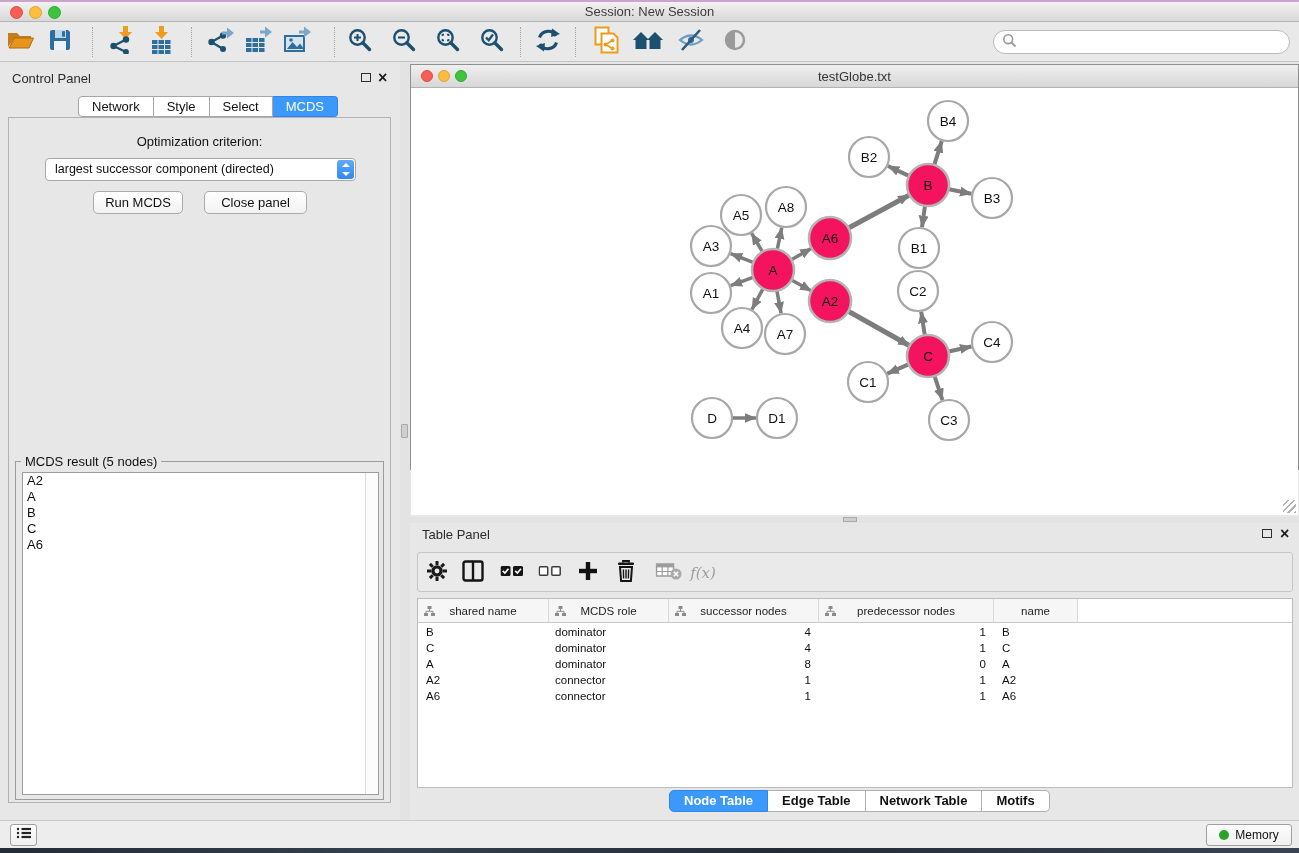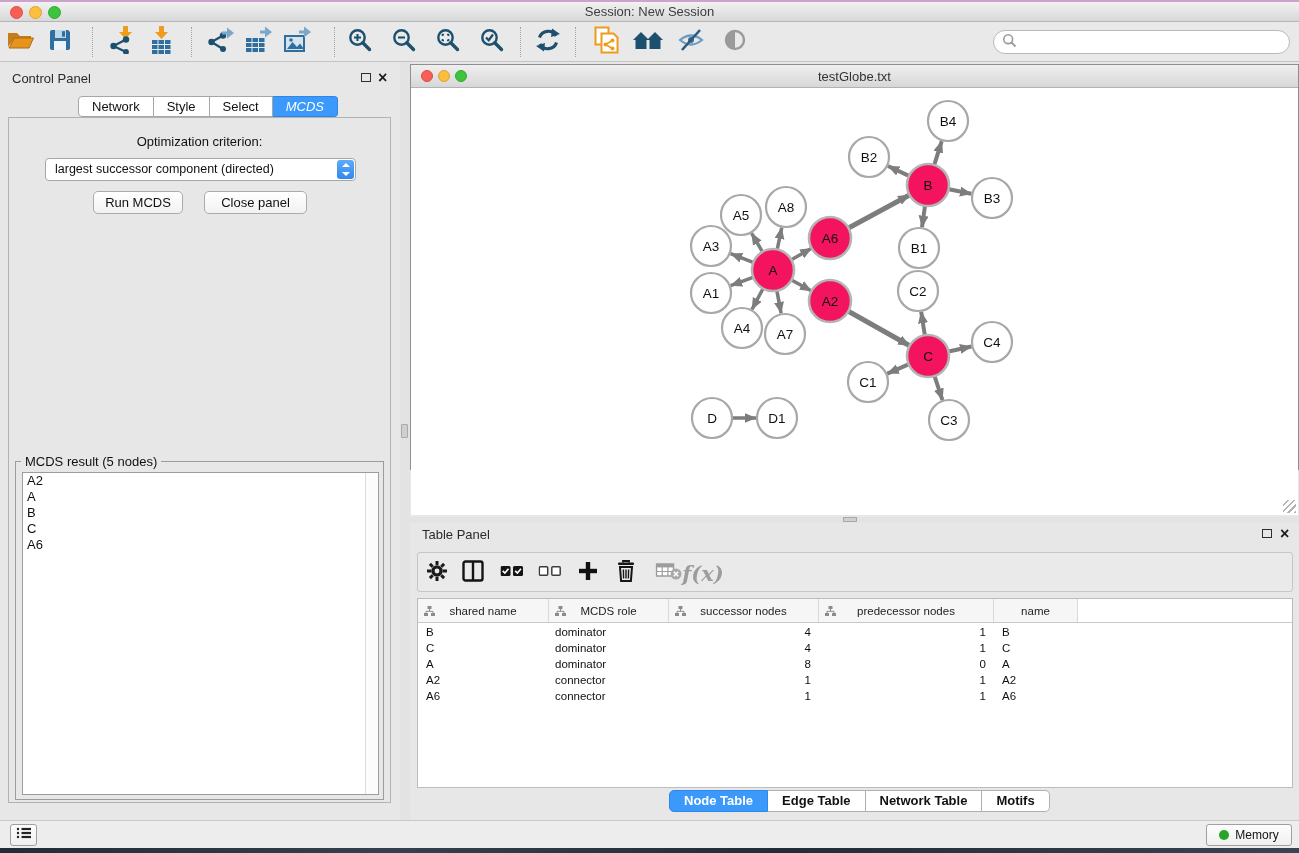--- a/index.html
+++ b/index.html
@@ -34,21 +34,21 @@
   [data-name="control-panel"]{left:0;top:62px;width:400px;height:758px;background:#e7e7e7;}
   [data-name="control-panel-title"]{position:absolute;left:12px;top:9px;font-size:13px;color:#2b2b2b;}
   .float-ico{position:absolute;width:10px;height:9px;border:1.5px solid #2e2e2e;background:transparent;}
   .close-ico{position:absolute;font-size:16px;font-weight:bold;color:#1c1c1c;line-height:12px;}
   [data-name="control-panel-float-button"]{left:361px;top:11px;}
   [data-name="control-panel-close-button"]{left:378px;top:10px;}
   [data-name="control-panel-tabs"]{position:absolute;left:78px;top:34px;display:flex;height:21px;}
   .cp-tab{line-height:19px;padding:0 13px;font-size:13px;background:#fff;border:1px solid #a6a6a6;border-left:none;color:#111;cursor:default;}
   .cp-tab:first-child{border-left:1px solid #a6a6a6;border-radius:4px 0 0 4px;}
   .cp-tab:last-child{border-radius:0 4px 4px 0;}
-  .cp-tab.sel{background:#3b99fc;border-color:#2f86e8;color:#fff;font-style:italic;}
+  .cp-tab.sel{background:#3b99fc;border-color:#2f86e8;color:#fff;}
   [data-name="control-panel-body"]{position:absolute;left:8px;top:55px;width:383px;height:686px;border:1px solid #b2b2b2;}
   [data-name="optimization-label"]{position:absolute;left:0;top:16px;width:100%;text-align:center;font-size:13px;color:#111;}
   [data-name="criterion-dropdown"]{position:absolute;left:36px;top:40px;width:311px;height:23px;background:#fff;border:1px solid #a7a7a7;border-radius:4px;}
   [data-name="criterion-value"]{position:absolute;left:9px;top:0;line-height:21px;font-size:12.5px;color:#111;white-space:nowrap;}
   [data-name="dropdown-stepper"]{position:absolute;right:1px;top:1px;width:17px;height:19px;border-radius:3px;background:linear-gradient(#62aaf8,#2f88ef);}
   .caret{position:absolute;left:4.5px;width:0;height:0;border-left:4px solid transparent;border-right:4px solid transparent;}
   .caret.up{top:3px;border-bottom:4px solid #fff;}
   .caret.dn{bottom:3px;border-top:4px solid #fff;}
   .pbtn{position:absolute;height:23px;background:linear-gradient(#ffffff,#f2f2f2);border:1px solid #ababab;border-radius:5px;font-size:13px;text-align:center;line-height:21px;color:#111;cursor:default;}
   [data-name="run-mcds-button"]{left:84px;top:73px;width:90px;}
@@ -80,21 +80,21 @@
   [data-name="table-panel"]{left:410px;top:523px;width:889px;height:297px;background:#e7e7e7;}
   [data-name="table-panel-title"]{position:absolute;left:12px;top:4px;font-size:13px;color:#2b2b2b;}
   [data-name="table-panel-float-button"]{left:852px;top:6px;}
   [data-name="table-panel-close-button"]{left:870px;top:5px;}
   [data-name="table-toolbar"]{position:absolute;left:7px;top:29px;width:876px;height:40px;background:#eaeaea;border:1px solid #c6c6c6;border-radius:3px;}
   .tti{position:absolute;top:20px;transform:translate(-50%,-50%);}
   [data-name="table-settings-button"]{left:19px;} [data-name="panel-layout-button"]{left:55px;}
   [data-name="select-all-button"]{left:94px;} [data-name="deselect-all-button"]{left:132px;}
   [data-name="add-column-button"]{left:170px;} [data-name="delete-column-button"]{left:208px;}
   [data-name="delete-table-button"]{left:251px;} [data-name="function-builder-button"]{left:285px;}
-  [data-name="fx-label"]{font-family:"DejaVu Serif",serif;font-style:italic;font-size:21px;color:#9c9c9c;font-weight:bold;}
+  [data-name="fx-label"]{font-family:"DejaVu Serif",serif;font-style:italic;font-size:15px;color:#9c9c9c;}
   [data-name="node-table"]{position:absolute;left:7px;top:75px;width:876px;height:190px;background:#fff;border:1px solid #bdbdbd;overflow:hidden;}
   .tgrid{display:grid;grid-template-columns:131px 120px 150px 175px 84px 1fr;}
   [data-name="table-header-row"]{height:24px;background:#f6f6f6;border-bottom:1px solid #c9c9c9;}
   .th{position:relative;display:flex;align-items:center;justify-content:center;font-size:11.5px;color:#222;border-right:1px solid #d9d9d9;}
   .th .tree{position:absolute;left:6px;top:7px;}
   .th.filler{background:#fff;border-right:none;}
   .tr{height:16px;font-size:11.5px;color:#111;}
   .tr:first-of-type{margin-top:3px;}
   .td{white-space:nowrap;overflow:hidden;}
   .td.c1{padding-left:8px;} .td.c2{padding-left:6px;}

